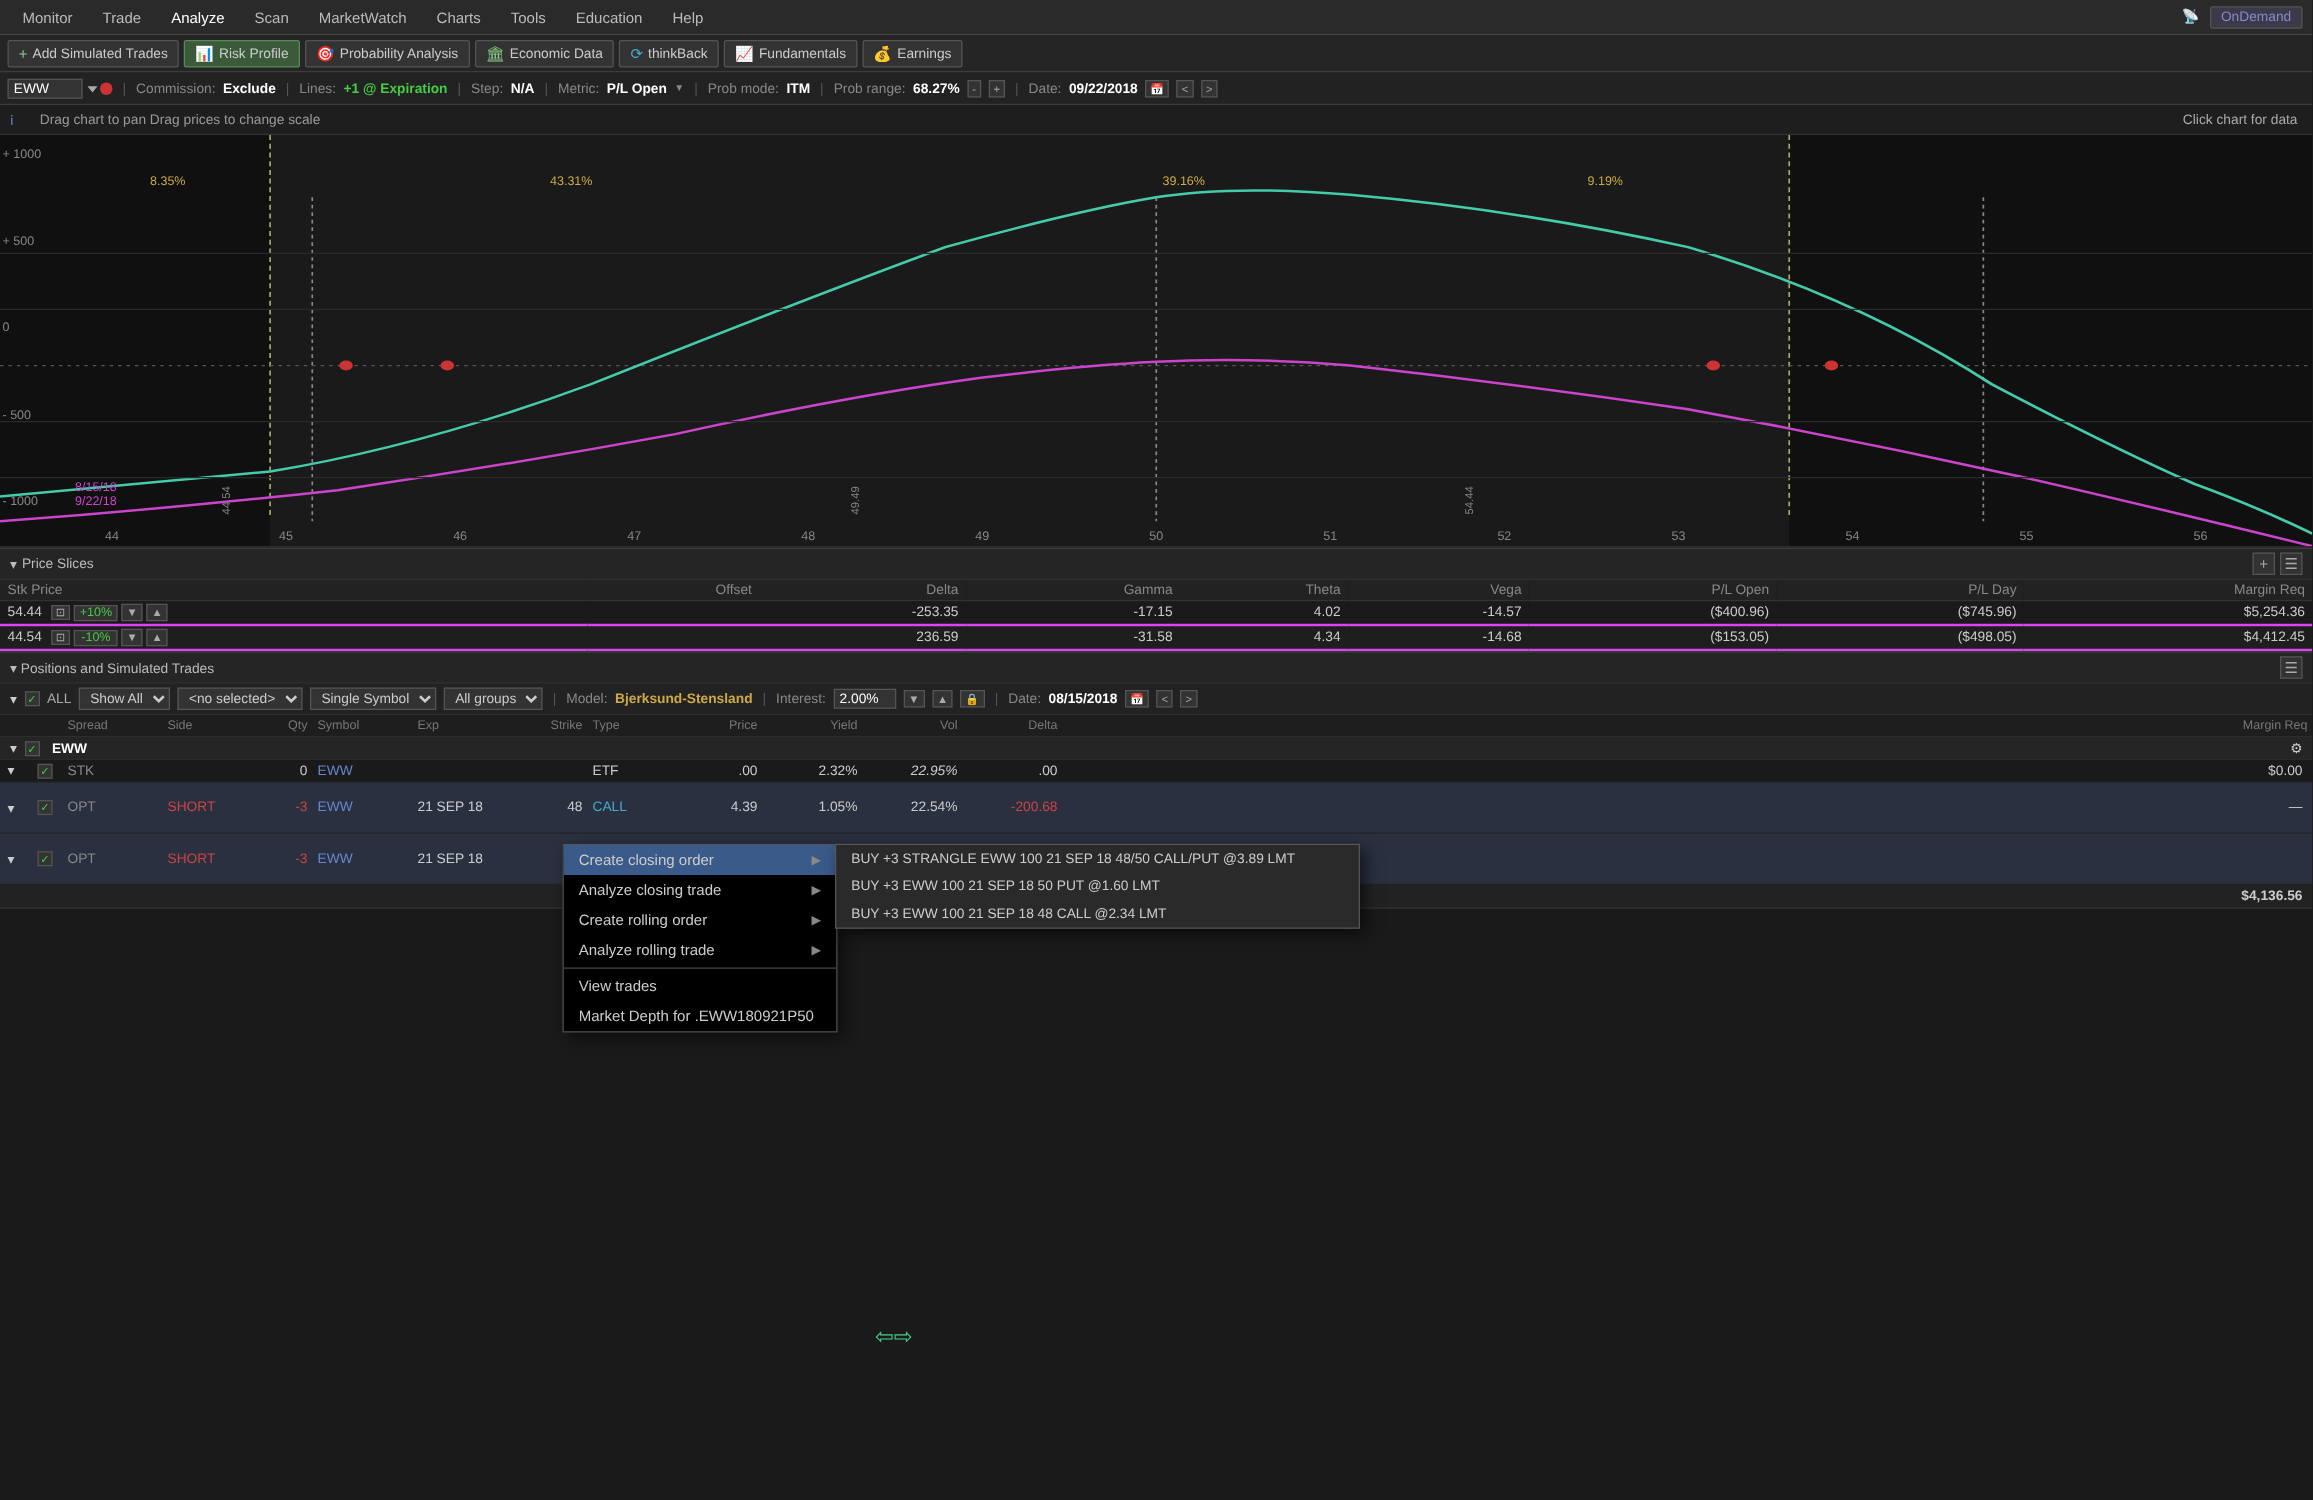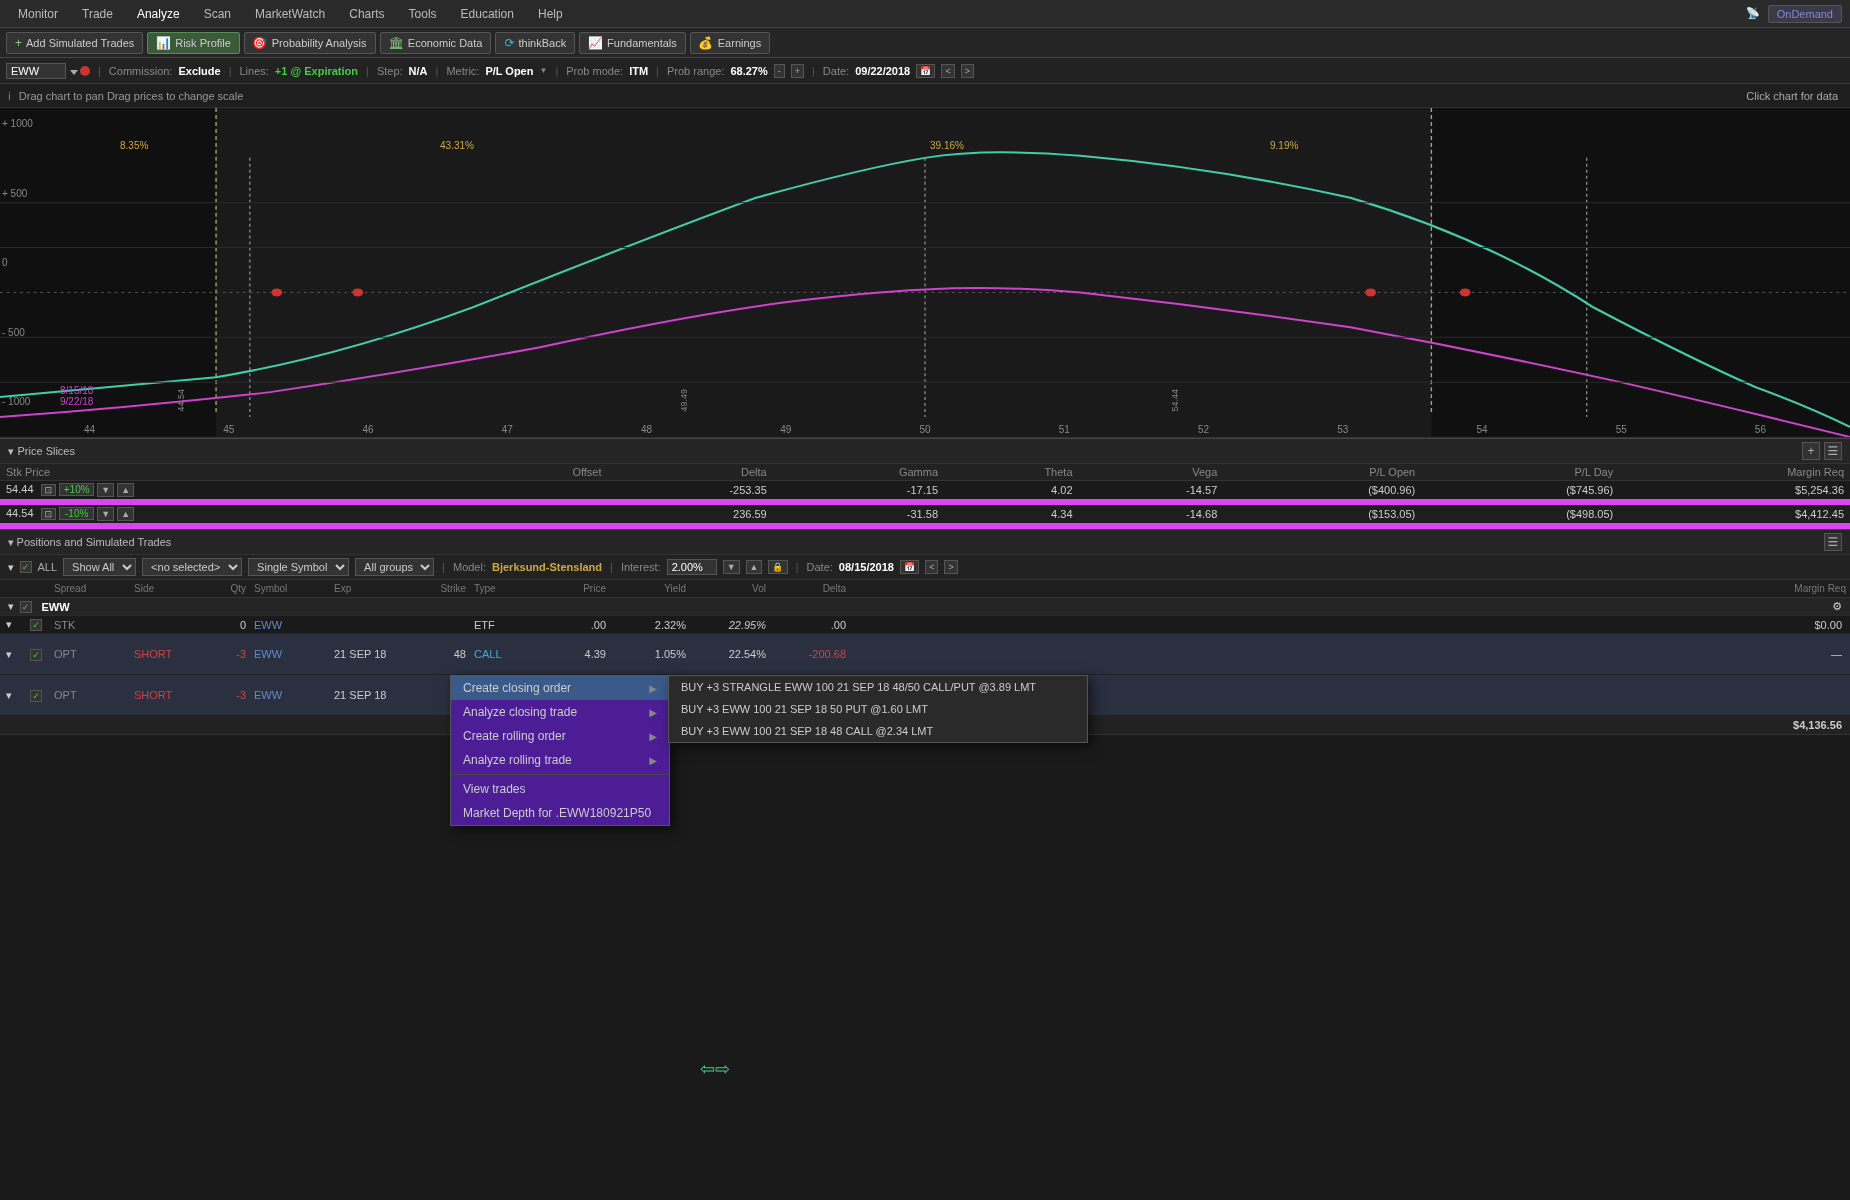--- a/index.html
+++ b/index.html
@@ -196,21 +196,21 @@
       background: #222;
       color: #888;
       padding: 2px 6px;
       text-align: right;
       border-bottom: 1px solid #333;
       font-weight: normal;
     }
     .data-table th:first-child { text-align: left; }
     .data-table td {
       padding: 2px 6px;
-      border-bottom: 6px solid #d946ef;
+      border-bottom: 2px solid #d946ef;
       text-align: right;
       color: #ccc;
     }
     .data-table td:first-child { text-align: left; }
     .data-table tr:nth-child(even) { background: #1e1e1e; }
     .data-table tr:nth-child(odd) { background: #1a1a1a; }
     .highlight-row { background: #2a3a2a !important; }
     .neg-value { color: #cc4444; }
     .pos-value { color: #44cc44; }
     .mini-btn {
@@ -279,21 +279,21 @@
       background: #333;
       display: inline-flex;
       align-items: center;
       justify-content: center;
     }
     .checkbox.checked::after { content: '✓'; color: #44cc44; font-size: 9px; }
     .context-menu {
       position: absolute;
       top: 675px;
       left: 450px;
-      background: #4c1d95;
+      background: #000000;
       border: 1px solid #555;
       min-width: 220px;
       z-index: 1001;
       box-shadow: 4px 4px 12px rgba(0,0,0,0.6);
     }
     .ctx-item {
       display: flex;
       align-items: center;
       justify-content: space-between;
       padding: 5px 12px;
@@ -440,21 +440,21 @@
   <span class="sep">|</span>
   <span class="options-label">Date:</span>
   <span class="options-value">09/22/2018</span>
   <button class="mini-btn">📅</button>
   <button class="mini-btn">&lt;</button>
   <button class="mini-btn">&gt;</button>
 </div>
 
 <div class="info-bar">
   <span style="color:#6688cc;">ℹ</span>
-  <span style="margin-left:4px;text-align:center;">Drag chart to pan  Drag prices to change scale</span>
+  <span style="margin-left:17px;text-align:center;">Drag chart to pan  Drag prices to change scale</span>
   <span class="info-right">Click chart for data</span>
 </div>
 
 <div class="chart-area">
   
   <svg class="chart-canvas" viewBox="0 0 1370 330" preserveAspectRatio="none">
 
     <rect x="0" y="0" width="160" height="330" fill="rgba(0,0,0,0.35)"></rect>
     <rect x="1060" y="0" width="310" height="330" fill="rgba(0,0,0,0.35)"></rect>
 

